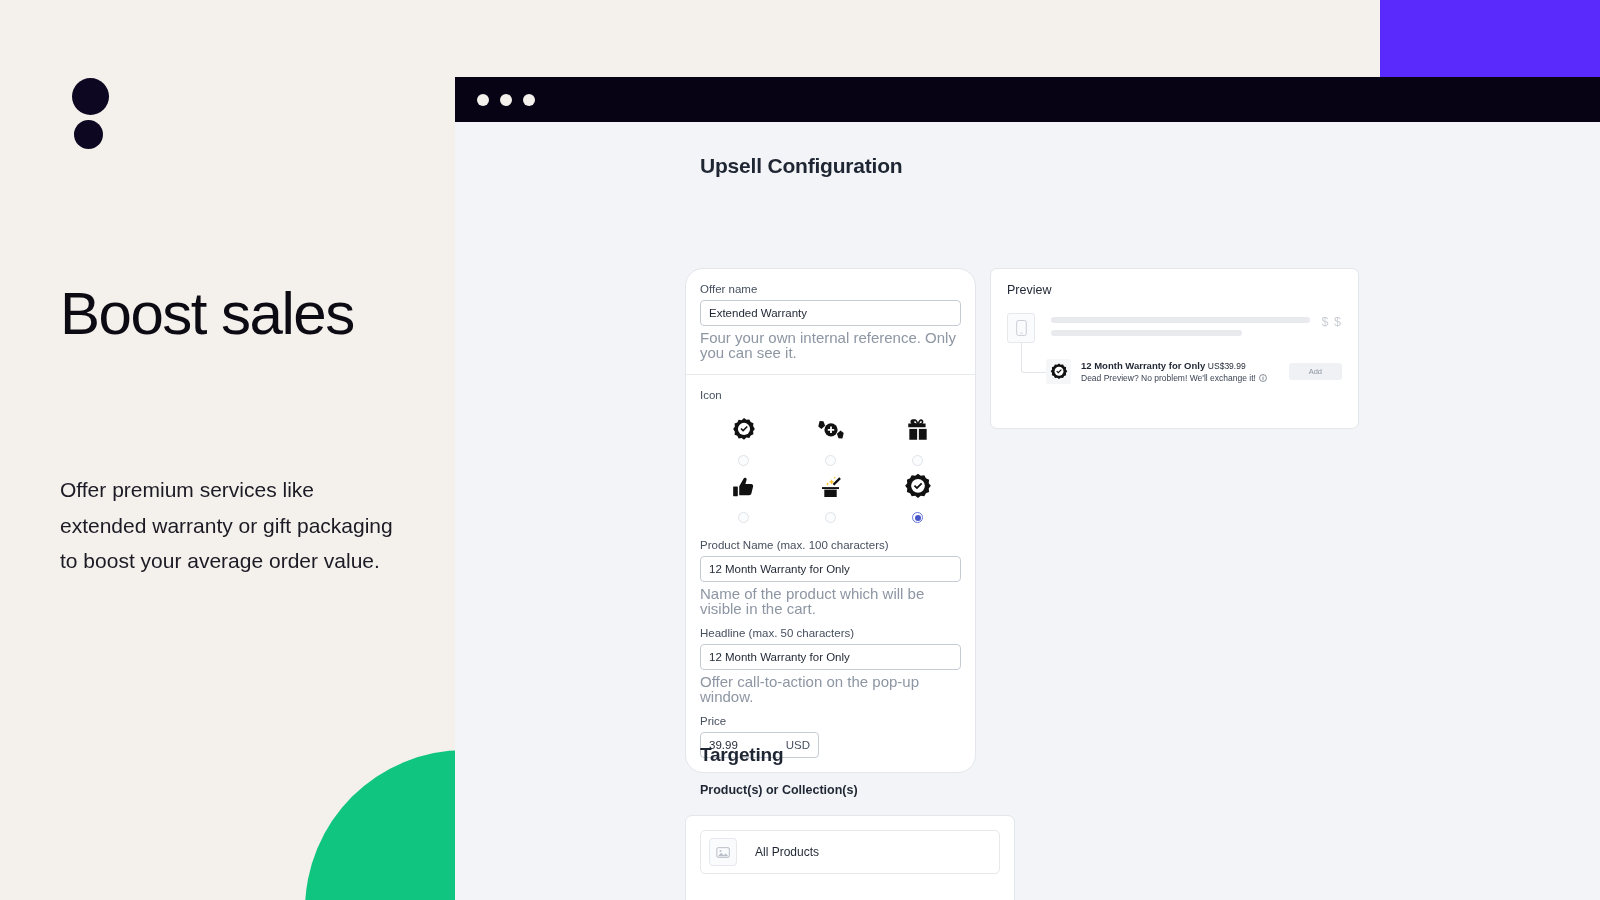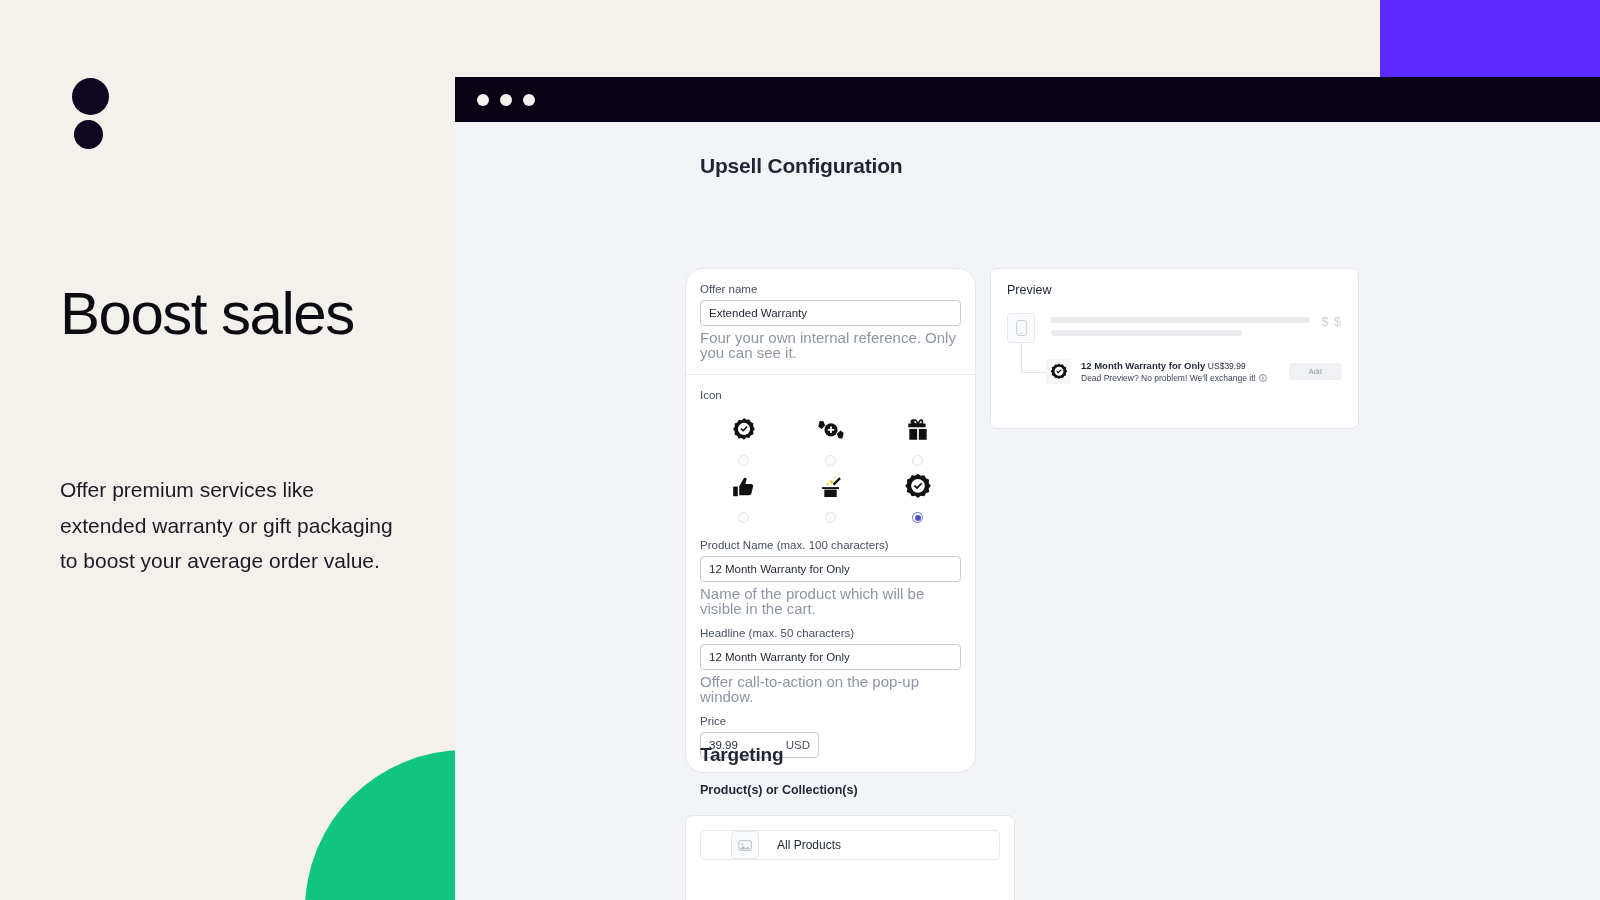--- a/index.html
+++ b/index.html
@@ -236,23 +236,23 @@
     position: absolute; left: 230px; top: 693px;
     width: 330px; height: 120px;
     background: #ffffff;
     border: 1px solid #e3e6ea;
     border-radius: 7px;
     padding: 14px;
   }
   .product-row {
     border: 1px solid #e6e8ec;
     border-radius: 5px;
-    height: 30px;
+    height: 44px;
     display: flex; align-items: center;
-    padding: 0 30px;
+    padding: 0 8px;
   }
   .product-thumb {
     width: 28px; height: 28px;
     border: 1px solid #e6e8ec; border-radius: 4px;
     background: #fafbfc;
     display: flex; align-items: center; justify-content: center;
     flex: none;
   }
   .product-name { font-size: 12px; color: #1f2633; margin-left: 18px; }
 

